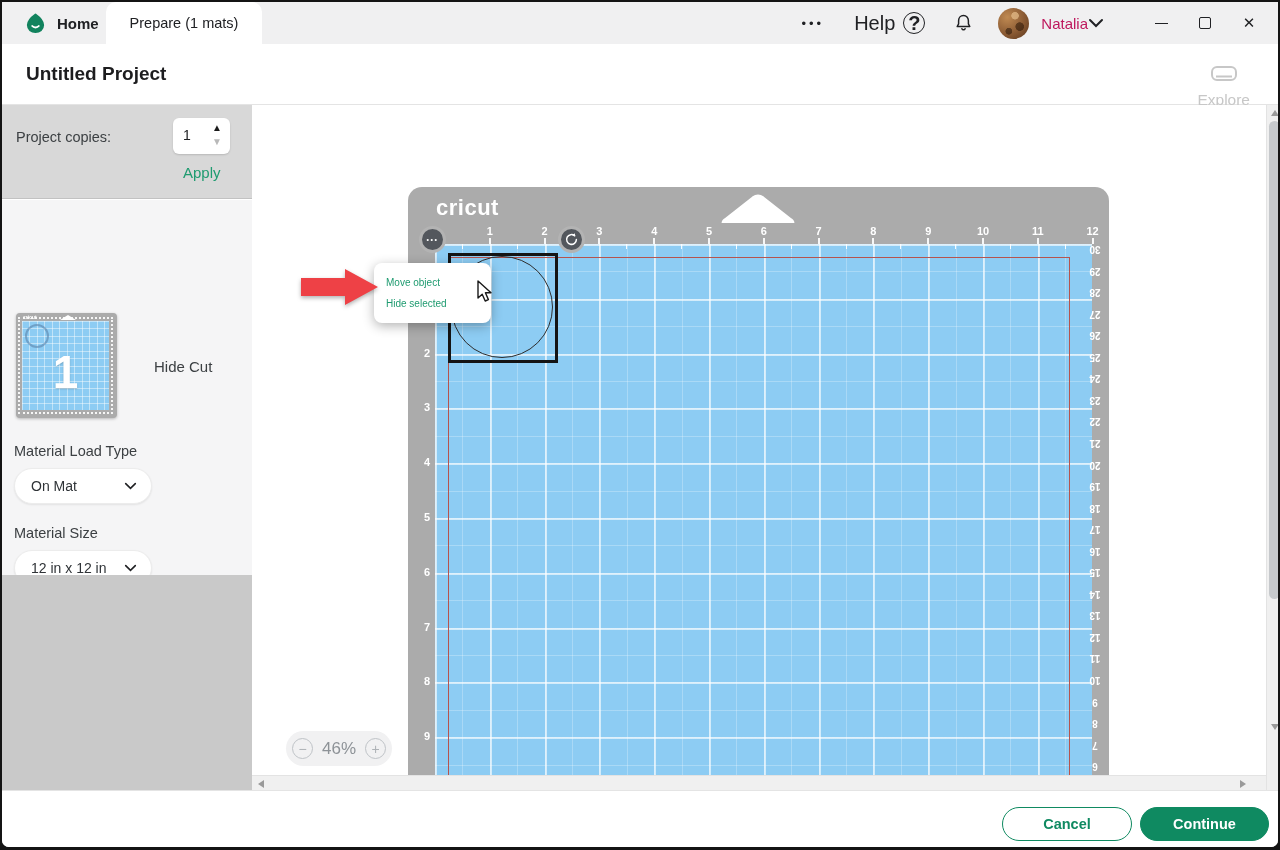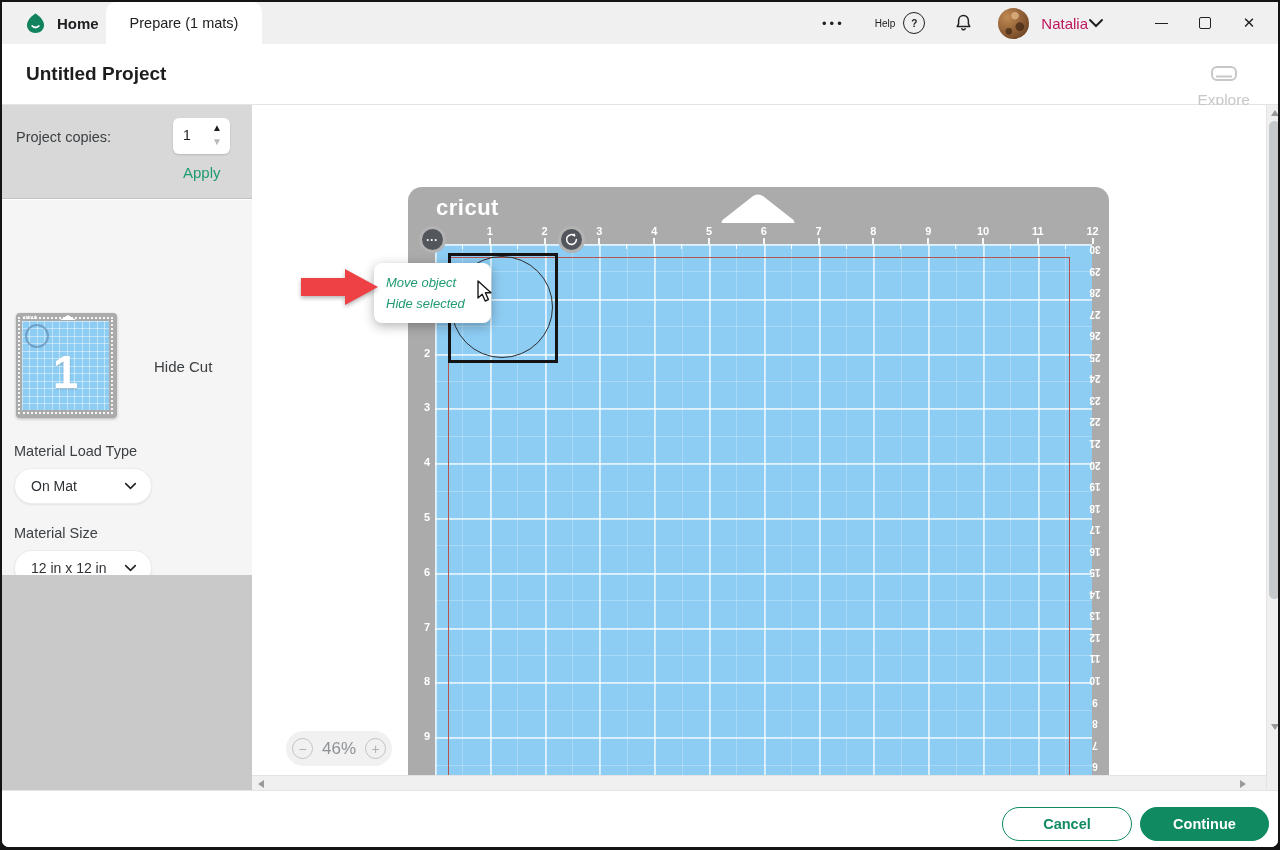--- a/index.html
+++ b/index.html
@@ -9,21 +9,21 @@
             background:#fff; border-radius:0 0 7px 7px; overflow:hidden; }
 
   
   .tabbar { position:absolute; left:0; top:0; width:100%; height:42px; background:#f0f0f1; }
   .home-tab { position:absolute; left:8px; top:0; height:42px; display:flex; align-items:center; gap:10px; padding:0 14px; cursor:pointer; }
   .home-tab span { font-size:15px; font-weight:600; color:#202124; }
   .prepare-tab { position:absolute; left:104px; top:0; height:42px; width:156px; background:#fff; border-radius:10px 10px 0 0; display:flex; align-items:center; justify-content:center; font-size:14.5px; color:#202124; }
   .tab-actions { position:absolute; right:0; top:0; height:42px; display:flex; align-items:center; }
   .ellipsis { font-size:13px; letter-spacing:3px; color:#202124; margin-right:30px; cursor:pointer; }
   .help-wrap { display:flex; align-items:center; gap:8px; margin-right:28px; cursor:pointer; }
-  .help-wrap span { font-size:10px; color:#202124; }
+  .help-wrap span { font-size:20px; color:#202124; }
   .qmark { width:22px; height:22px; border:1.7px solid #202124; border-radius:50%; display:flex; align-items:center; justify-content:center; font-size:13px; font-weight:700; color:#202124; }
   .bell { margin-right:24px; cursor:pointer; display:flex; }
   .avatar { width:31px; height:31px; border-radius:50%; margin-right:12px; cursor:pointer;
             background: radial-gradient(circle at 30% 30%, #c08a52, #8a5a33 55%, #6a4224 85%),#8a5a33; }
   .avatar { background-image: radial-gradient(circle at 70% 60%, rgba(40,20,5,.55) 0 14%, transparent 16%), radial-gradient(circle at 35% 75%, rgba(30,15,5,.5) 0 10%, transparent 12%), radial-gradient(circle at 55% 25%, rgba(230,190,140,.7) 0 12%, transparent 14%), radial-gradient(circle at 30% 30%, #c08a52, #8a5a33 55%, #6a4224 85%); }
   .username { font-size:15px; color:#be185d; margin-right:0; cursor:pointer; }
   .chev { margin-right:42px; cursor:pointer; display:flex; }
   .winbtn { width:30px; height:30px; display:flex; align-items:center; justify-content:center; color:#202124; cursor:pointer; margin-right:14px; }
   .min-glyph { width:13px; height:0; border-top:1.6px solid #202124; display:block; }
   .max-glyph { width:12px; height:12px; border:1.6px solid #202124; border-radius:2px; display:block; }
@@ -79,21 +79,21 @@
   .ruler-num { position:absolute; color:#fff; font-weight:700; font-size:11px; text-align:center; }
   .ruler-num.rgt { font-size:10px; transform:rotate(180deg); }
   .tick { position:absolute; background:rgba(255,255,255,.9); }
   .selbox { position:absolute; left:40px; top:66px; width:110px; height:110px; border:3px solid #141414; }
   .selcircle { position:absolute; left:0px; top:0px; width:102px; height:102px; border:1.6px solid #2d2d2d; border-radius:50%; }
   .matbtn { position:absolute; width:27px; height:27px; border-radius:50%; background:#53575d; border:3px solid #b3b3b3; display:flex; align-items:center; justify-content:center; color:#fff; cursor:pointer; }
   .matbtn.more { left:11px; top:39px; font-size:7px; letter-spacing:1.5px; }
   .matbtn.rotate { left:150px; top:39px; }
 
   .ctx-menu { position:absolute; left:122px; top:158px; width:117px; background:#fff; border-radius:8px; box-shadow:0 3px 12px rgba(0,0,0,.3); padding:9px 12px; z-index:30; }
-  .ctx-item { font-size:13px; color:#1f9b70; line-height:21px; white-space:nowrap; cursor:pointer;font-style:italic; }
+  .ctx-item { font-size:10px; color:#1f9b70; line-height:21px; white-space:nowrap; cursor:pointer; }
   .callout { position:absolute; left:49px; top:163px; z-index:31; filter:drop-shadow(0 2px 2px rgba(0,0,0,.3)); }
   .cursor { position:absolute; left:224px; top:175px; z-index:32; }
 
   .zoom-pill { position:absolute; left:34px; top:626px; width:106px; height:35px; background:#f1f1f2; border-radius:18px; display:flex; align-items:center; justify-content:center; gap:9px; color:#8d9297; }
   .zoom-btn { width:21px; height:21px; border:1.5px solid #bfc3c7; border-radius:50%; display:flex; align-items:center; justify-content:center; font-size:14px; color:#aeb2b6; cursor:pointer; }
   .zoom-val { font-size:17px; color:#8d9297; }
 
   
   .hscroll { position:absolute; left:250px; top:773px; width:1014px; height:15px; background:#f0f0f0; border-top:1px solid #e3e3e3; }
   .harrow { position:absolute; top:4px; width:0; height:0; cursor:pointer; }

